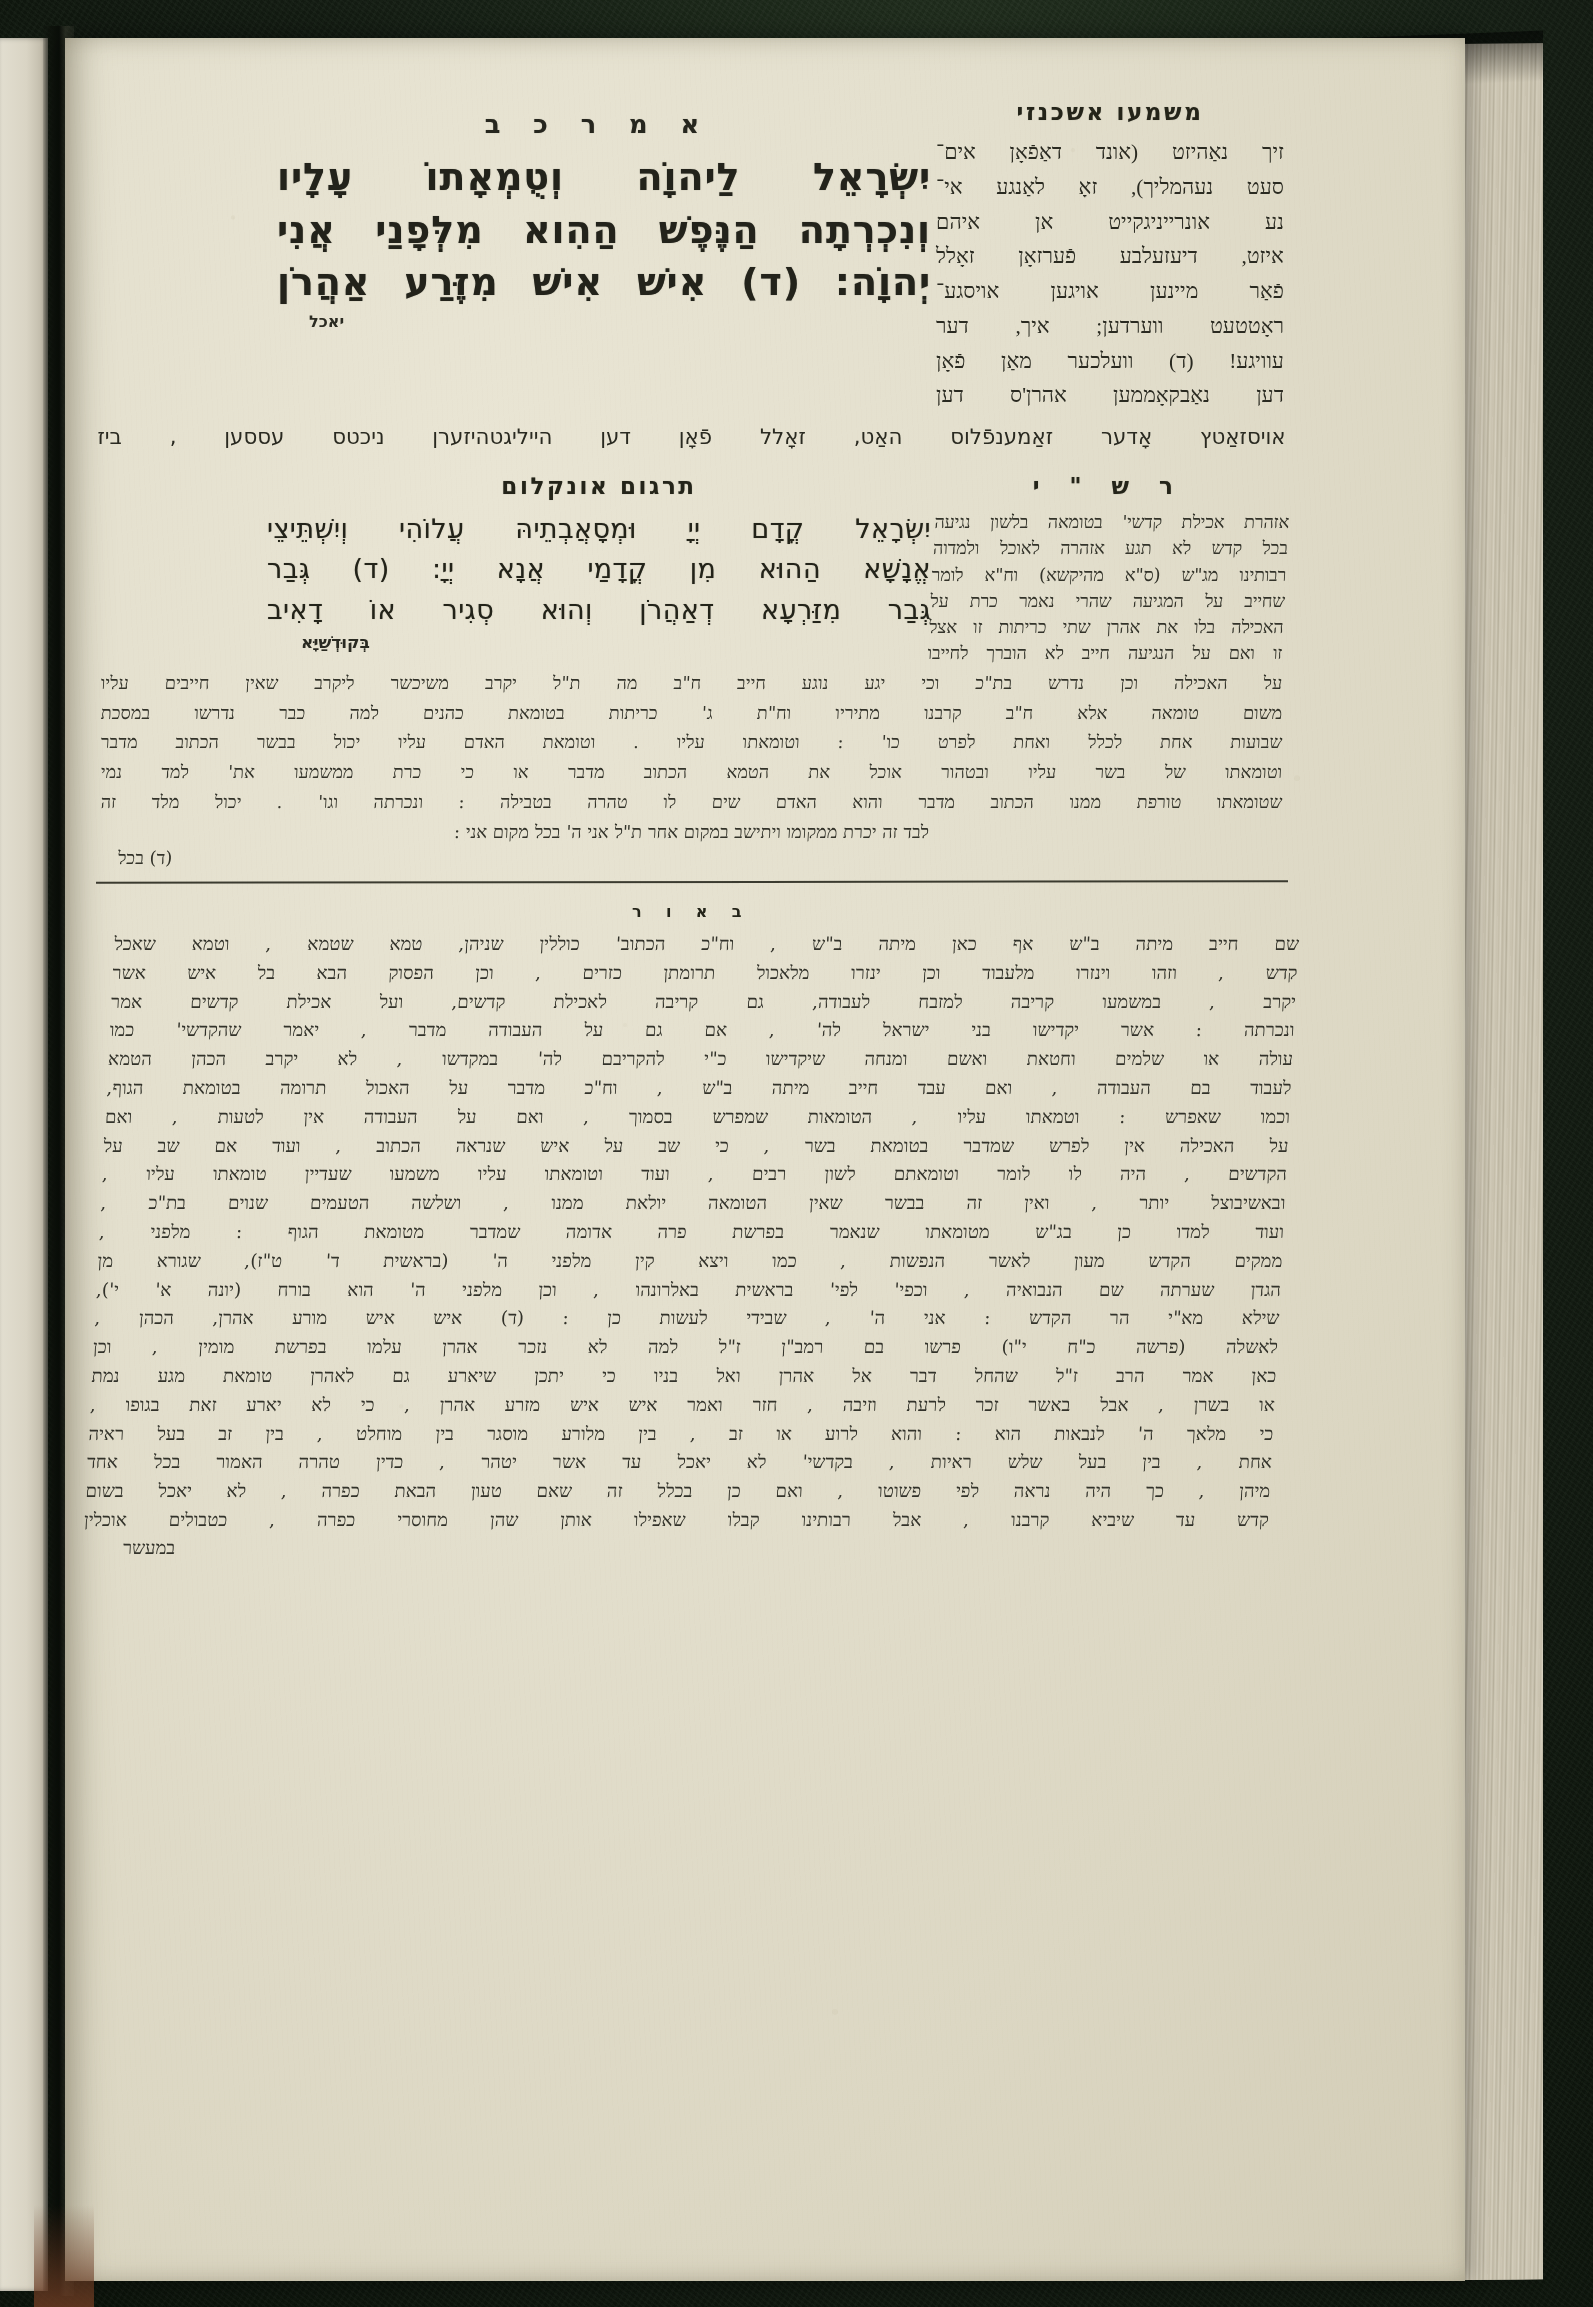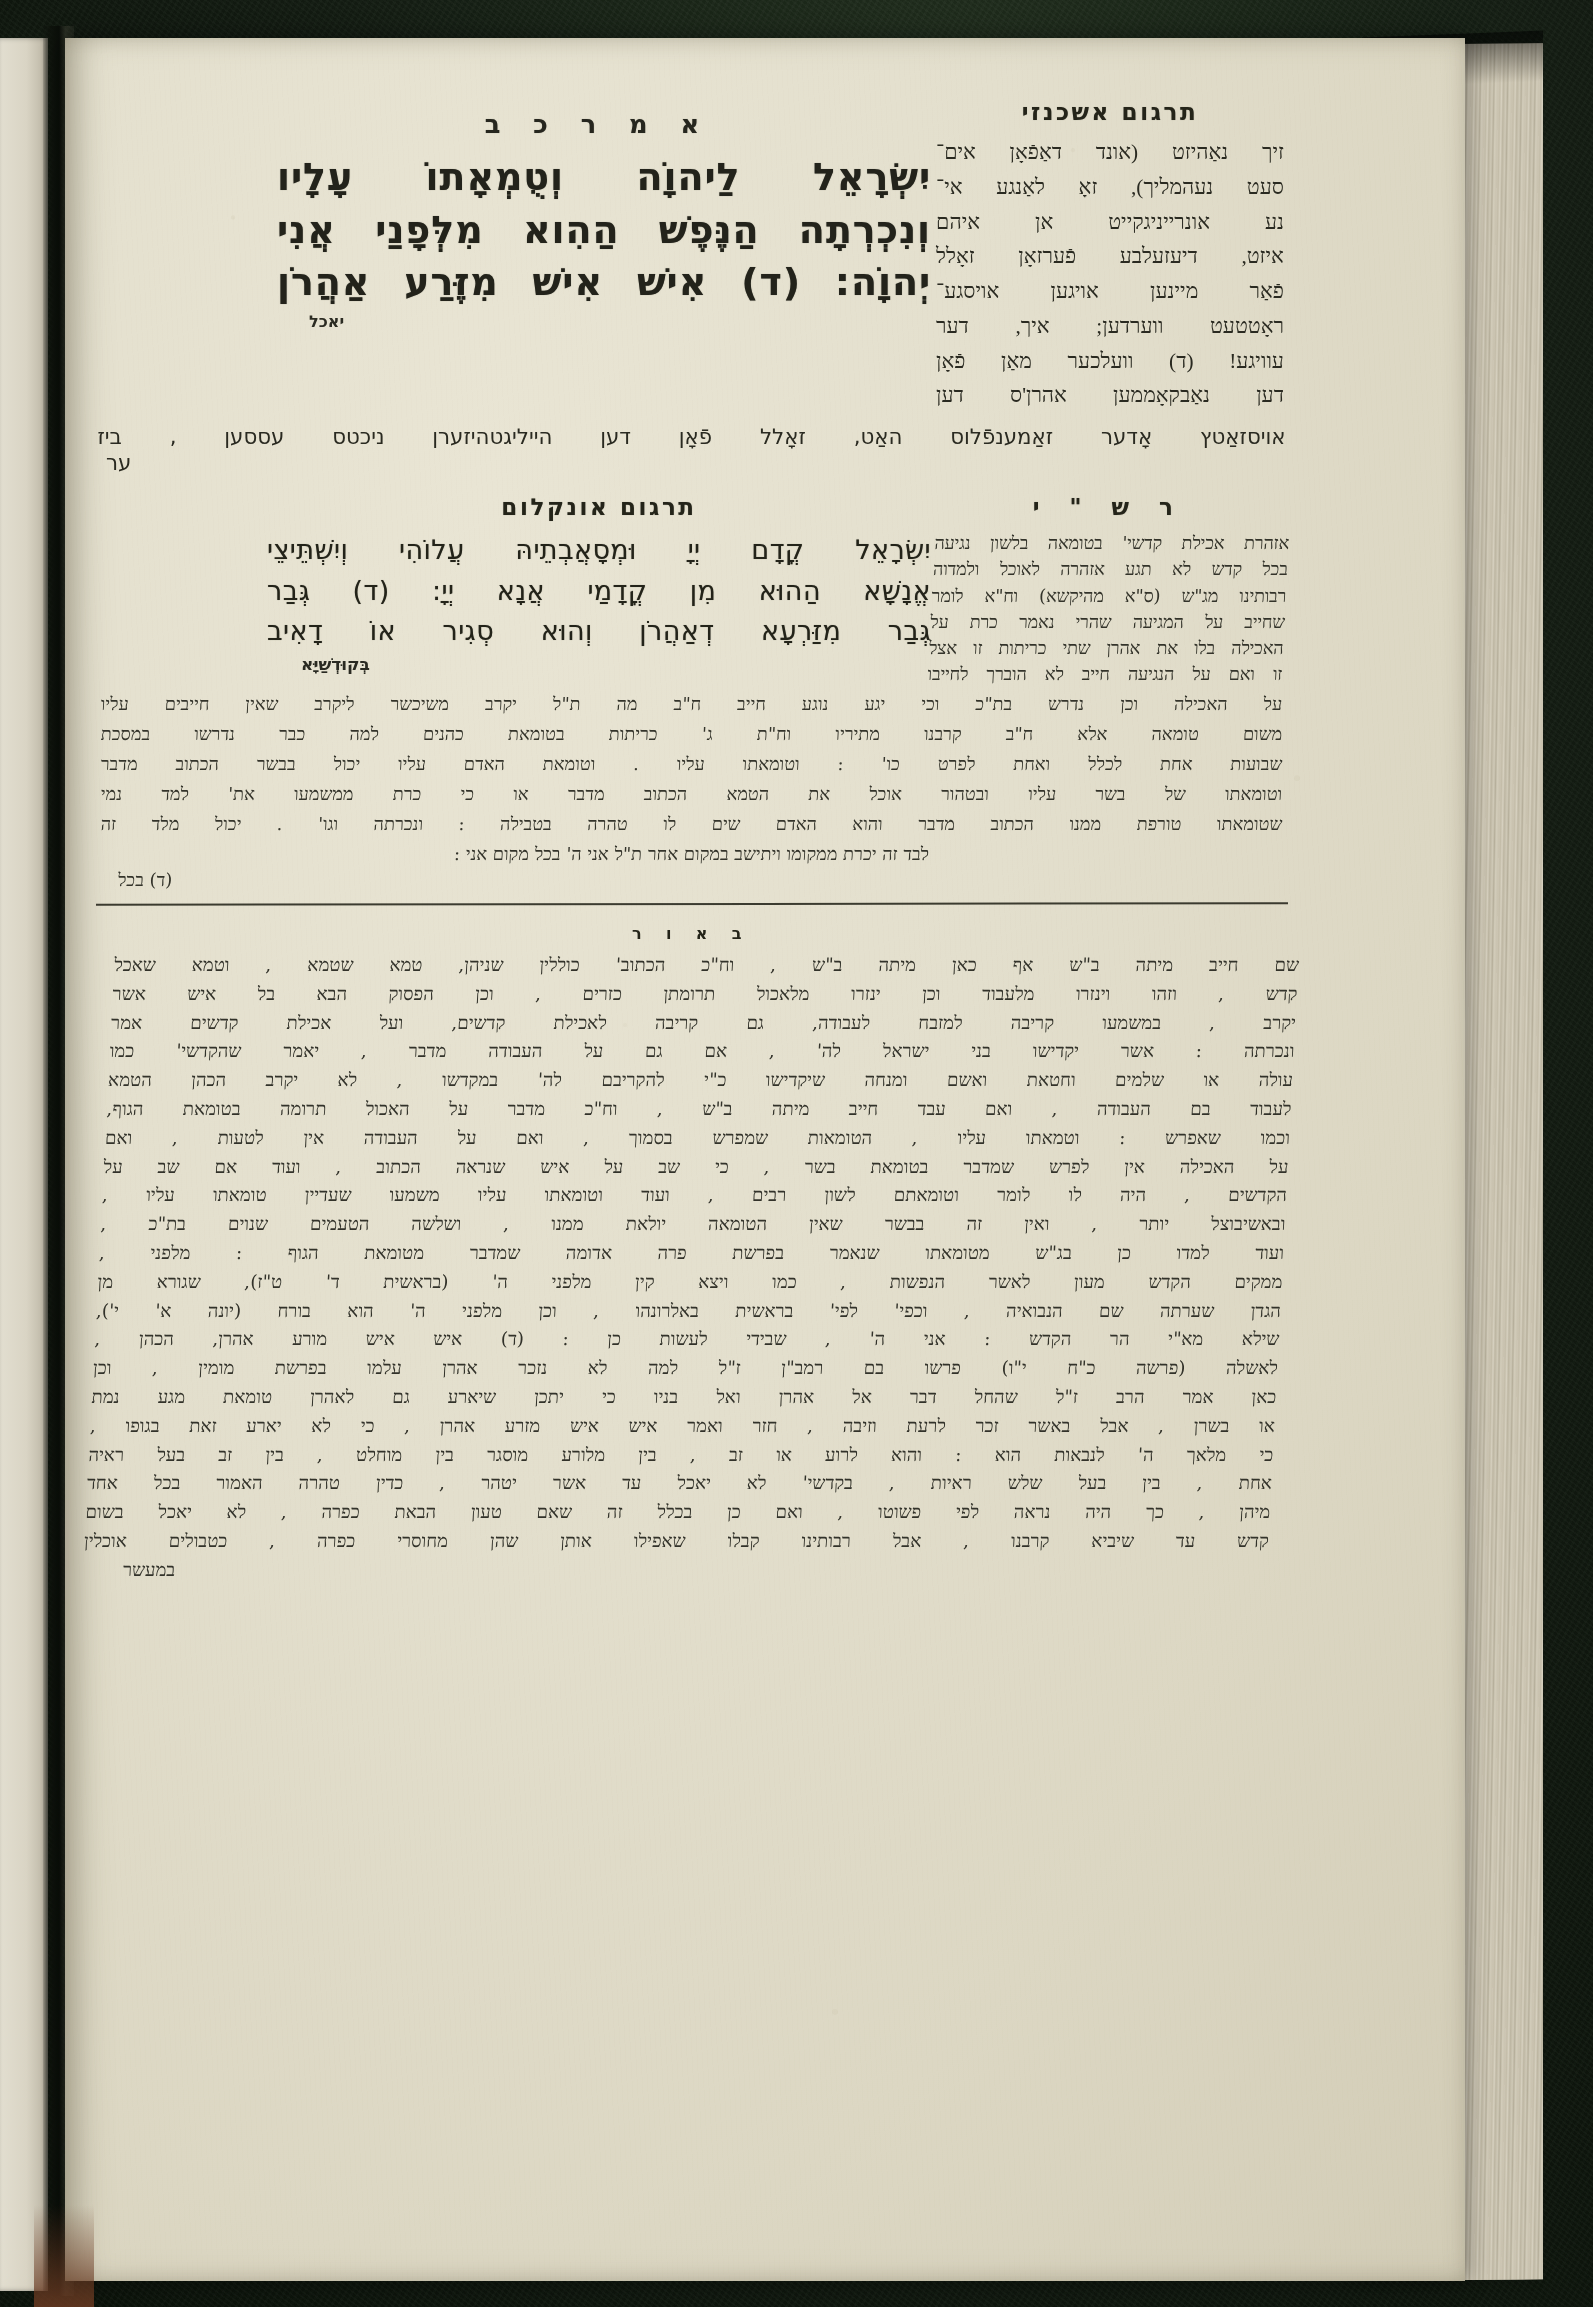--- a/index.html
+++ b/index.html
@@ -321,21 +321,21 @@
 <div class="fore-edge-top"></div>
 
 <div class="leaf"></div>
 <div class="board-hint"></div>
 
 <div class="typeblock hebrew ink-soft">
 
   <div class="top-row">
 
     <div class="col-yiddish">
-      <div class="section-head">תרגום אשכנזי</div>
+      <div class="section-head">משמעו אשכנזי</div>
       <div class="yiddish-body">זיך נאַהיזט (אונד דאַפֿאָן אים־</div>
       <div class="yiddish-body">סעט נעהמליך), זאָ לאַנגע אי־</div>
       <div class="yiddish-body">נע אונרייניגקייט אן איהם</div>
       <div class="yiddish-body">איזט, דיעזעלבע פֿערזאָן זאָלל</div>
       <div class="yiddish-body">פֿאַר מיינען אויגען אויסגע־</div>
       <div class="yiddish-body">ראָטטעט ווערדען; איך, דער</div>
       <div class="yiddish-body">עוויגע! (ד) וועלכער מאַן פֿאָן</div>
       <div class="yiddish-body">דען נאַבקאָממען אהרן'ס דען</div>
     </div>
 
@@ -343,21 +343,20 @@
       <div class="chapter-head">א מ ר    כ ב</div>
       <div class="scripture-line">יִשְׂרָאֵל לַיהוָֹה וְטֻמְאָתוֹ עָלָיו</div>
       <div class="scripture-line">וְנִכְרְתָה הַנֶּפֶשׁ הַהִוא מִלְּפָנַי אֲנִי</div>
       <div class="scripture-line">יְהוָֹה: (ד) אִישׁ אִישׁ מִזֶּרַע אַהֲרֹן</div>
       <div class="catchword-small">יאכל</div>
     </div>
 
   </div>
 
   <div class="full-line">אויסזאַטץ אָדער זאַמענפֿלוס האַט, זאָלל פֿאָן דען הייליגטהיזערן ניכטס עססען , ביז</div>
-  <div class="full-line-tail">ער</div>
 
   <div class="mid-row">
 
     <div class="col-rashi">
       <div class="section-head spaced">ר ש " י</div>
       <div class="rashi-type">
         <p class="rashi-col-line">אזהרת אכילת קדשי' בטומאה בלשון נגיעה</p>
         <p class="rashi-col-line">בכל קדש לא תגע אזהרה לאוכל ולמדוה</p>
         <p class="rashi-col-line">רבותינו מג"ש (ס"א מהיקשא) וח"א לומר</p>
         <p class="rashi-col-line">שחייב על המגיעה שהרי נאמר כרת על</p>

